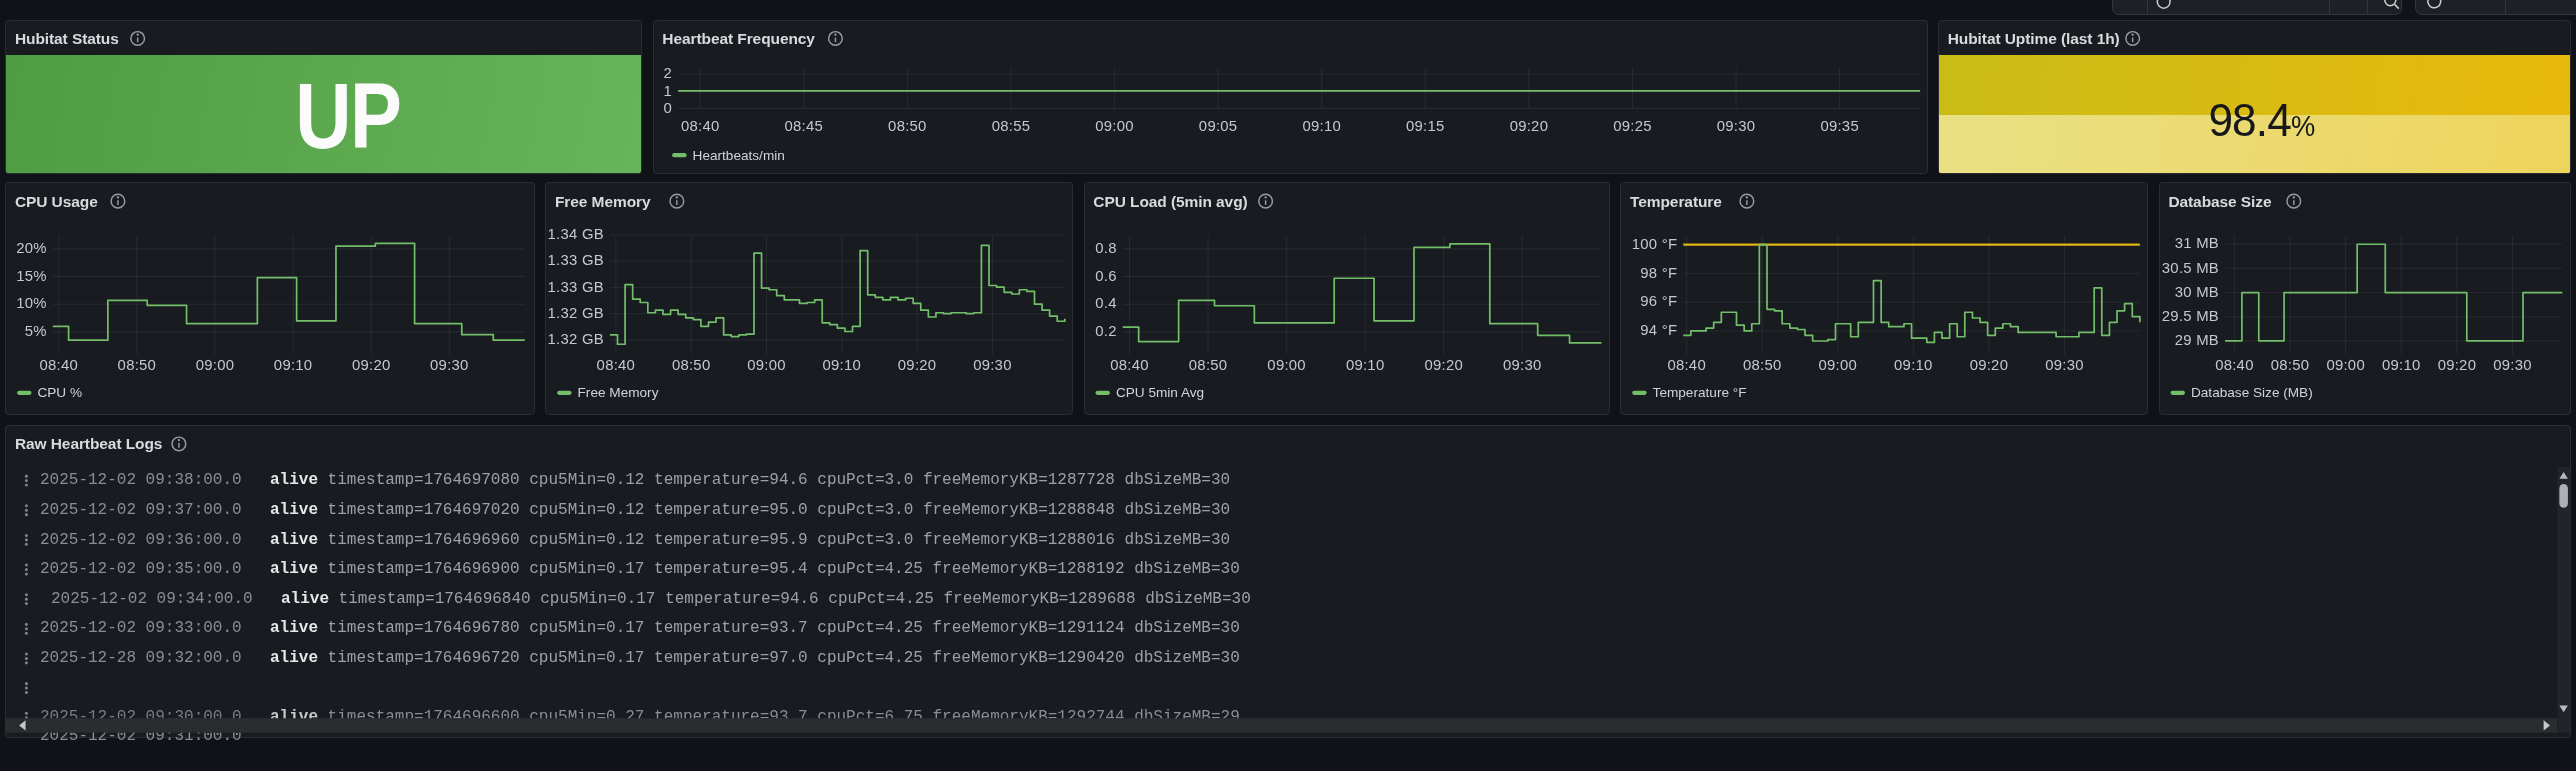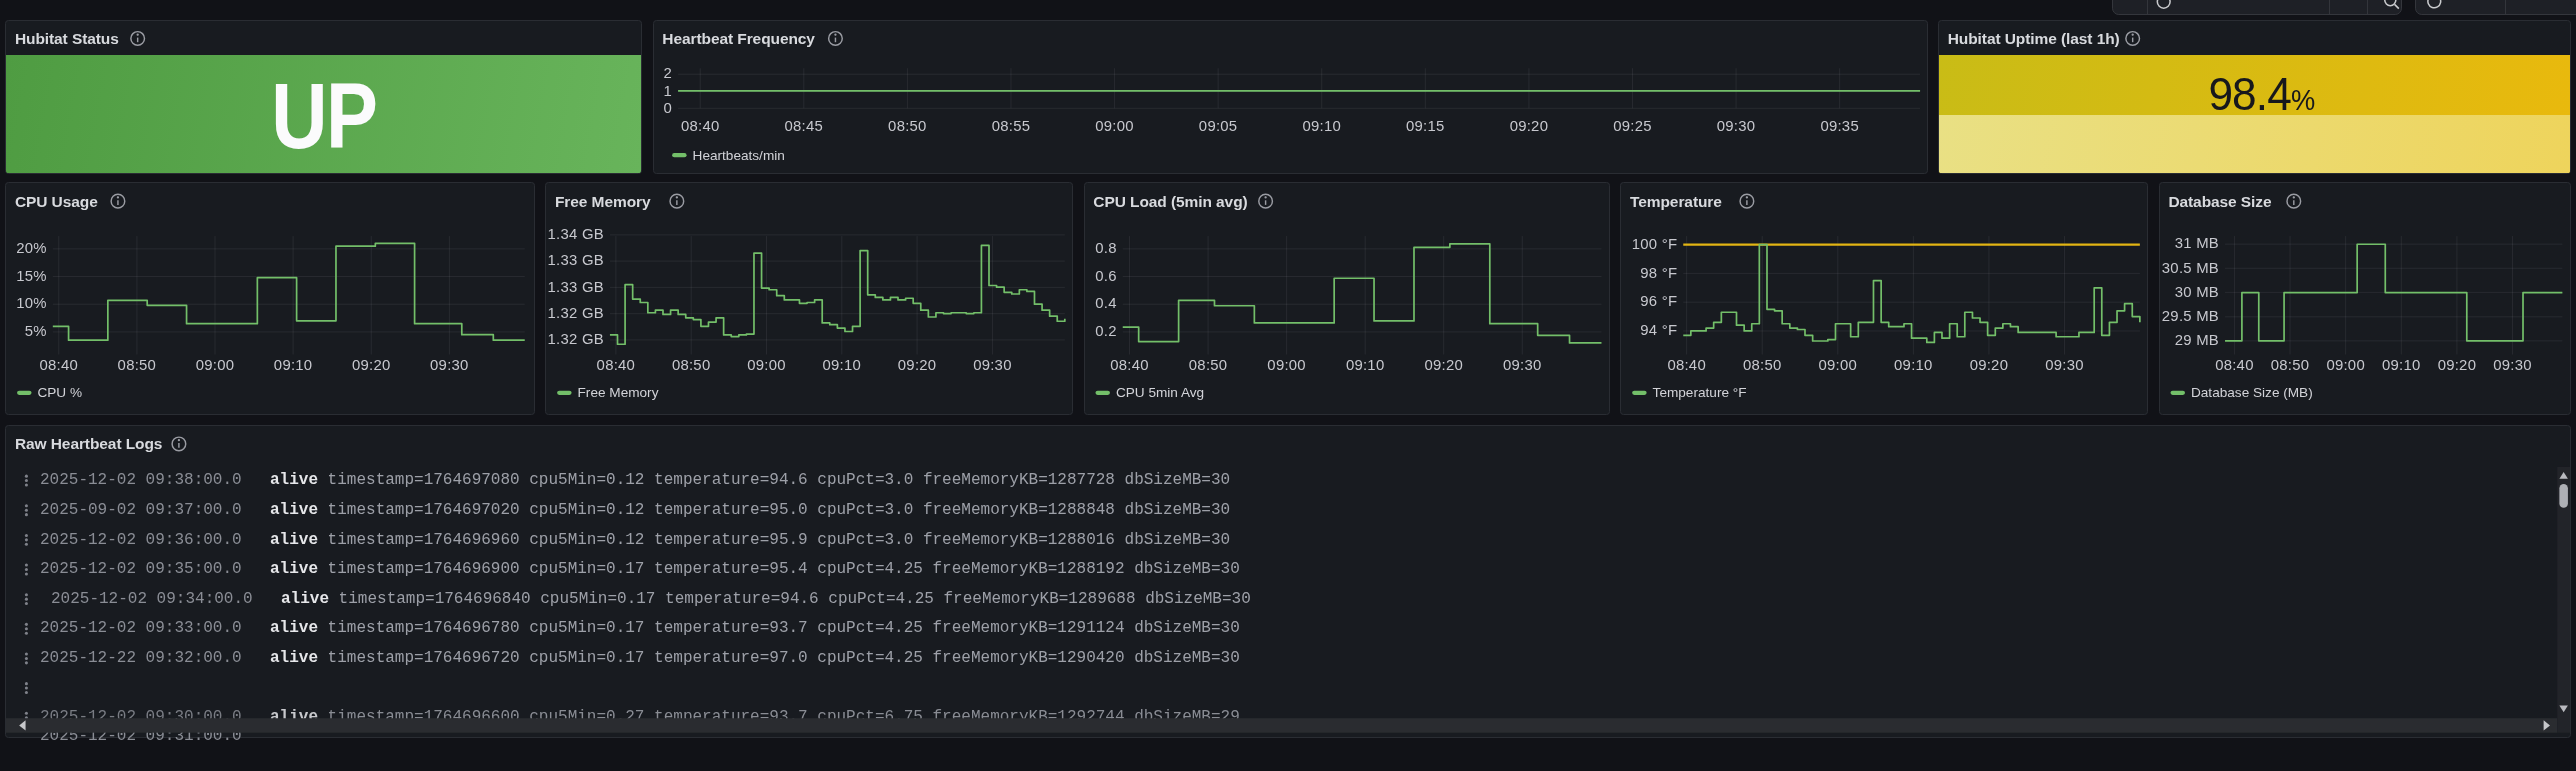--- a/index.html
+++ b/index.html
@@ -18,43 +18,43 @@
 <body>
 <div style="position:absolute;left:0;top:0;width:2576px;height:9.4px;background:#111217"></div>
 <div class="tbgroup" style="left:2112px;top:-20.4px;width:290px;height:35px"></div>
 <div style="position:absolute;left:2147px;top:0;width:0.9px;height:13.6px;background:#33353b"></div>
 <div style="position:absolute;left:2329px;top:0;width:0.9px;height:13.6px;background:#33353b"></div>
 <div style="position:absolute;left:2367px;top:0;width:0.9px;height:13.6px;background:#33353b"></div>
 <div class="tbgroup" style="left:2415px;top:-20.4px;width:170px;height:35px"></div>
 <div style="position:absolute;left:2505px;top:0;width:0.9px;height:13.6px;background:#33353b"></div>
 <div class="panel" style="left:5.1px;top:19.6px;width:637px;height:154px"></div>
 <div style="position:absolute;left:6px;top:55px;width:635px;height:118px;background:linear-gradient(100deg,#4f9c42,#68b45b);border-radius:0 0 2.6px 2.6px"></div>
-<div style="position:absolute;left:6px;top:55px;width:635px;height:118px;display:flex;align-items:center;justify-content:center;">
+<div style="position:absolute;left:6px;top:55px;width:635px;height:118px;display:flex;align-items:center;justify-content:center;padding-left:24px;">
     <span style="font-size:93px;font-weight:700;color:#fbfbfc;letter-spacing:-1.7px;transform:scaleX(0.838);position:relative;top:2.6px">UP</span>
   </div>
 <div class="panel" style="left:653px;top:19.6px;width:1275px;height:154px"></div>
 <div class="panel" style="left:1938px;top:19.6px;width:633px;height:154px"></div>
 <div style="position:absolute;left:1939px;top:55px;width:631px;height:118px;background:linear-gradient(100deg,#c9bc16,#e9b90d);border-radius:0 0 2.6px 2.6px"></div>
 <div style="position:absolute;left:1939px;top:115px;width:631px;height:58px;background:linear-gradient(100deg,#e9e084,#eed45c);border-radius:0 0 2.6px 2.6px"></div>
-<div style="position:absolute;left:1939px;top:55px;width:631px;height:118px;display:flex;justify-content:center;padding-top:11px;box-sizing:border-box">
+<div style="position:absolute;left:1939px;top:55px;width:631px;height:118px;display:flex;align-items:center;justify-content:center;padding-top:11px;box-sizing:border-box">
     <span style="font-size:47px;font-weight:500;color:#17181c;letter-spacing:-0.9px;display:inline-block;transform:scaleX(0.94);margin-left:13.6px">98.4<span style="font-size:29px">%</span></span>
   </div>
 <div class="panel" style="left:5.1px;top:182px;width:530px;height:233px"></div>
 <div class="panel" style="left:545px;top:182px;width:528px;height:233px"></div>
 <div class="panel" style="left:1084px;top:182px;width:526px;height:233px"></div>
 <div class="panel" style="left:1620px;top:182px;width:528px;height:233px"></div>
 <div class="panel" style="left:2159px;top:182px;width:412px;height:233px"></div>
 <div class="panel" style="left:5.1px;top:425px;width:2566px;height:313px"></div>
 <div class="logline" style="top:470px;"><span class="lts">2025-12-02 09:38:00.0</span><span class="lmsg"><b>alive</b> timestamp=1764697080 cpu5Min=0.12 temperature=94.6 cpuPct=3.0 freeMemoryKB=1287728 dbSizeMB=30</span></div>
-<div class="logline" style="top:500px;"><span class="lts">2025-09-02 09:37:00.0</span><span class="lmsg"><b>alive</b> timestamp=1764697020 cpu5Min=0.12 temperature=95.0 cpuPct=3.0 freeMemoryKB=1288848 dbSizeMB=30</span></div>
+<div class="logline" style="top:500px;"><span class="lts">2025-12-02 09:37:00.0</span><span class="lmsg"><b>alive</b> timestamp=1764697020 cpu5Min=0.12 temperature=95.0 cpuPct=3.0 freeMemoryKB=1288848 dbSizeMB=30</span></div>
 <div class="logline" style="top:530px;padding-left:12px;"><span class="lts">2025-12-02 09:36:00.0</span><span class="lmsg"><b>alive</b> timestamp=1764696960 cpu5Min=0.12 temperature=95.9 cpuPct=3.0 freeMemoryKB=1288016 dbSizeMB=30</span></div>
 <div class="logline" style="top:559px;"><span class="lts">2025-12-02 09:35:00.0</span><span class="lmsg"><b>alive</b> timestamp=1764696900 cpu5Min=0.17 temperature=95.4 cpuPct=4.25 freeMemoryKB=1288192 dbSizeMB=30</span></div>
 <div class="logline" style="top:589px;margin-left:11px;"><span class="lts">2025-12-02 09:34:00.0</span><span class="lmsg"><b>alive</b> timestamp=1764696840 cpu5Min=0.17 temperature=94.6 cpuPct=4.25 freeMemoryKB=1289688 dbSizeMB=30</span></div>
 <div class="logline" style="top:618px;text-align:center;"><span class="lts">2025-12-02 09:33:00.0</span><span class="lmsg"><b>alive</b> timestamp=1764696780 cpu5Min=0.17 temperature=93.7 cpuPct=4.25 freeMemoryKB=1291124 dbSizeMB=30</span></div>
-<div class="logline" style="top:648px;"><span class="lts">2025-12-22 09:32:00.0</span><span class="lmsg"><b>alive</b> timestamp=1764696720 cpu5Min=0.17 temperature=97.0 cpuPct=4.25 freeMemoryKB=1290420 dbSizeMB=30</span></div>
+<div class="logline" style="top:648px;"><span class="lts">2025-12-28 09:32:00.0</span><span class="lmsg"><b>alive</b> timestamp=1764696720 cpu5Min=0.17 temperature=97.0 cpuPct=4.25 freeMemoryKB=1290420 dbSizeMB=30</span></div>
 <div class="logline" style="top:678px;margin-top:48px;"><span class="lts">2025-12-02 09:31:00.0</span></div>
 <div class="logline" style="top:707px;opacity:0.85;"><span class="lts">2025-12-02 09:30:00.0</span><span class="lmsg"><b>alive</b> timestamp=1764696600 cpu5Min=0.27 temperature=93.7 cpuPct=6.75 freeMemoryKB=1292744 dbSizeMB=29</span></div>
 <svg width="2576" height="772" style="position:absolute;left:0;top:0;z-index:3" viewBox="0 0 3024 906">
 <g stroke="#c9cacd" stroke-width="1.8" fill="none">
       <circle cx="2540" cy="2" r="7.5"></circle>
       <circle cx="2806" cy="0" r="6.5"></circle>
       <line x1="2811" y1="5" x2="2816" y2="10"></line>
       <path d="M 2851 -2 A 7.5 7.5 0 1 0 2858 -6"></path>
     </g>
     <text x="17.5" y="45" class="ptitle" font-size="18.2">Hubitat Status</text>

